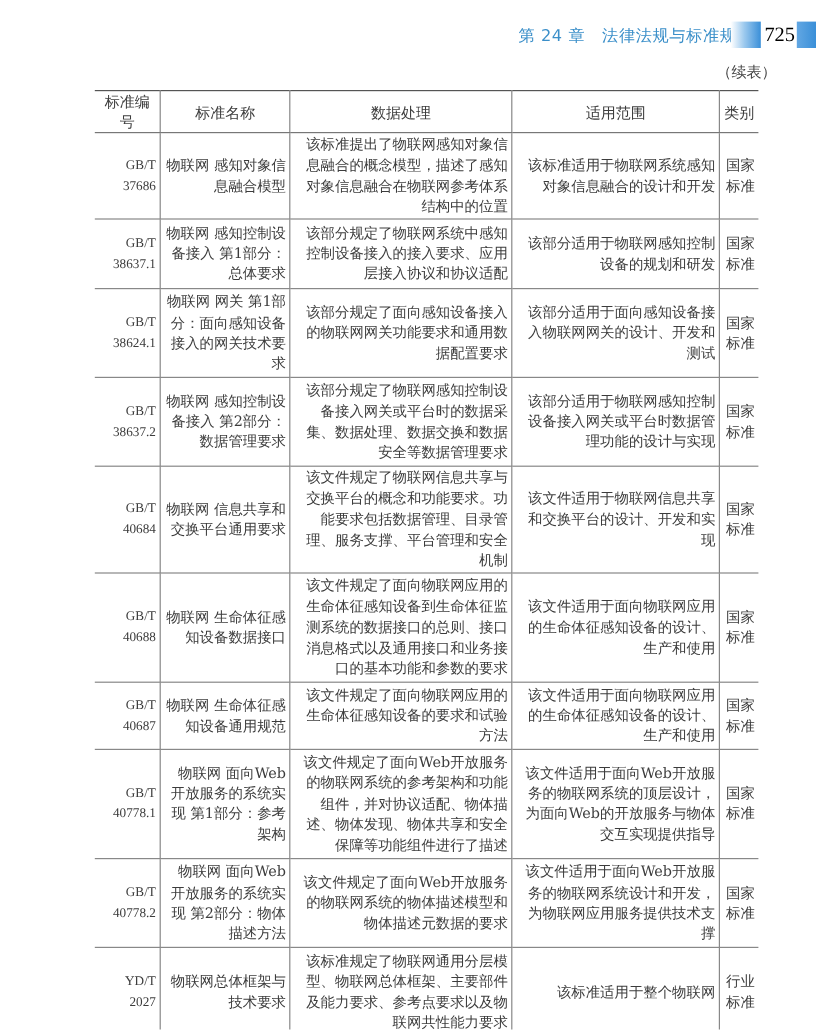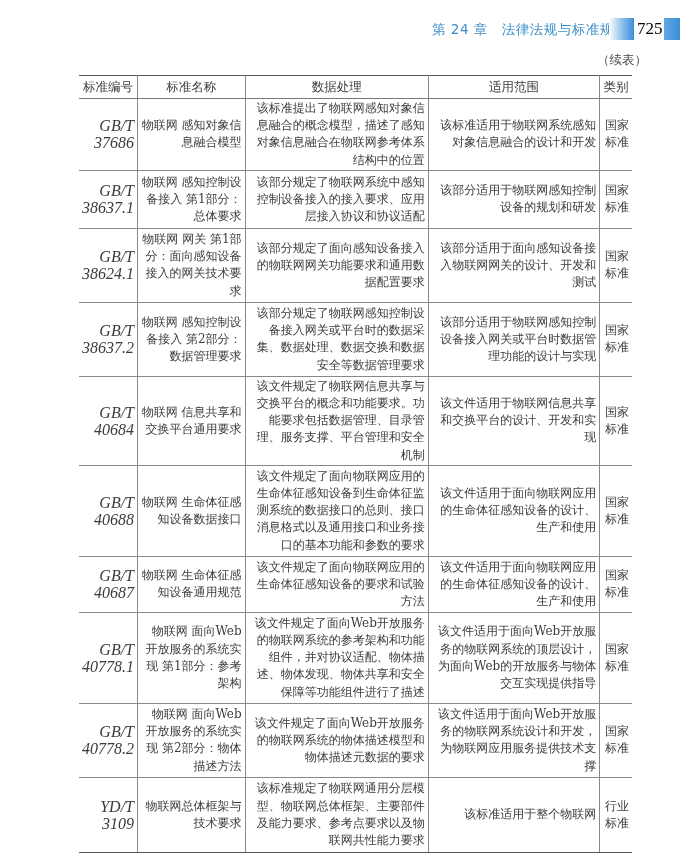--- a/index.html
+++ b/index.html
@@ -43,21 +43,21 @@
   table.std th:last-child, table.std td:last-child { border-right: none; }
   table.std td {
     border: 1px solid #888; padding: 1px 3px; vertical-align: middle; text-align: right;
   }
   table.std tr:last-child td { border-bottom: 1.6px solid #555; }
   .c1 { width: 48px; font-family: "Liberation Serif", serif; }
   .c2 { width: 102px; text-align: justify; }
   .c3 { width: 179px; }
   .c4 { width: 167px; }
   .c5 { width: 26px; }
-  td.c1 span { display: block; font-size: 16px; font-style: italic; }
+  td.c1 span { display: block; font-size: 11px; }
 </style>
 </head>
 <body>
 
 <div class="running-head">
   <span class="rh-title">第 24 章　法律法规与标准规范</span>
   <span class="rh-bar-left"></span>
   <span class="rh-page">725</span>
   <span class="rh-bar-right"></span>
 </div>
@@ -161,21 +161,21 @@
           <span>40778.2</span>
         </td>
       <td class="c2">物联网 面向Web开放服务的系统实现 第2部分：物体描述方法</td>
       <td class="c3">该文件规定了面向Web开放服务的物联网系统的物体描述模型和物体描述元数据的要求</td>
       <td class="c4">该文件适用于面向Web开放服务的物联网系统设计和开发，为物联网应用服务提供技术支撑</td>
       <td class="c5">国家标准</td>
     </tr>
     <tr style="height:75px">
       <td class="c1">
           <span>YD/T</span>
-          <span>3109</span>
+          <span>2027</span>
         </td>
       <td class="c2">物联网总体框架与技术要求</td>
       <td class="c3">该标准规定了物联网通用分层模型、物联网总体框架、主要部件及能力要求、参考点要求以及物联网共性能力要求</td>
       <td class="c4">该标准适用于整个物联网</td>
       <td class="c5">行业标准</td>
     </tr>
   </tbody>
 </table>
 
 </body></html>

